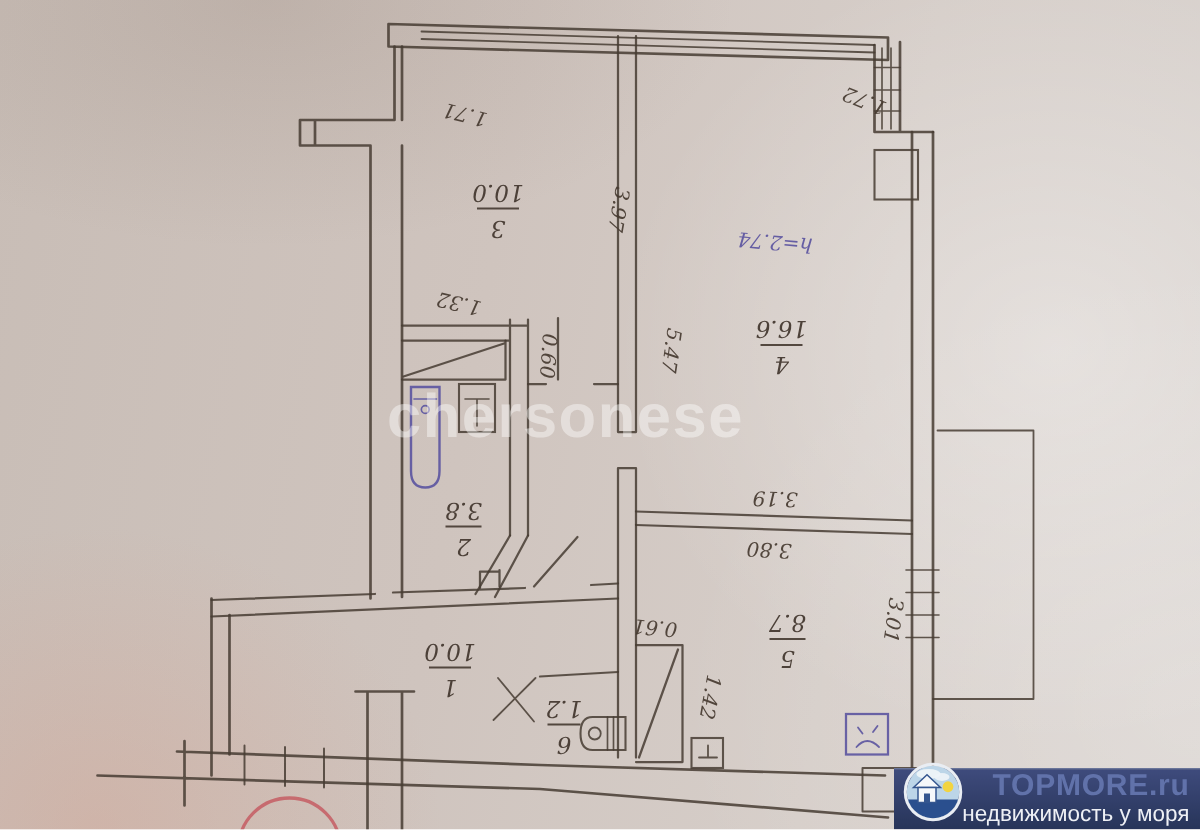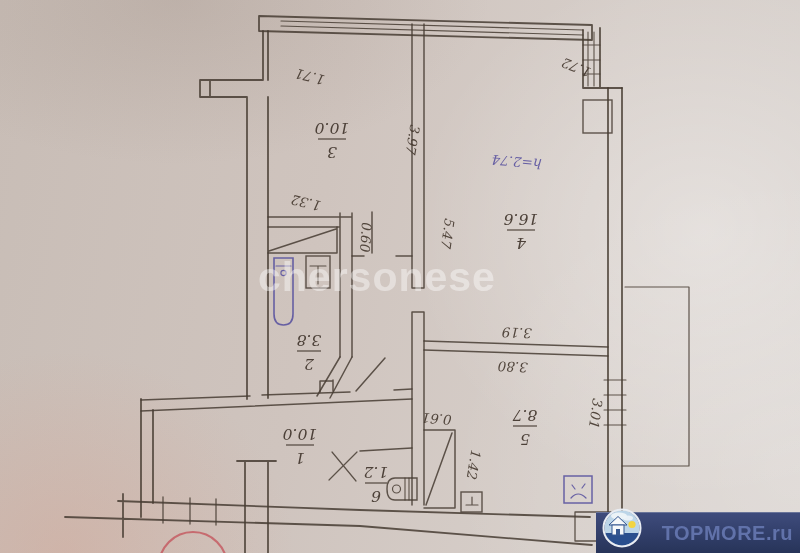--- a/index.html
+++ b/index.html
@@ -189,16 +189,17 @@
     <ellipse cx="-3" cy="-12" rx="8" ry="3.4" fill="#eef4f8" opacity=".95"></ellipse>
     <ellipse cx="6" cy="-10" rx="5" ry="2.6" fill="#eef4f8" opacity=".9"></ellipse>
     <circle cx="10" cy="-3.5" r="3.6" fill="#f2d441"></circle>
     <path d="M-13,-3 L-4,-11.5 L5,-3 Z" fill="#f6f8fa" stroke="#35568f" stroke-width="1"></path>
     <rect x="-10" y="-3" width="12" height="10" fill="#f6f8fa" stroke="#35568f" stroke-width="1"></rect>
     <rect x="-6" y="1" width="4" height="6" fill="#35568f"></rect>
     <circle r="18.5" fill="none" stroke="#e9edf3" stroke-width="2"></circle>
   </svg>
   <div class="logo-text">
     <div class="brand">TOPMORE.ru</div>
+    <div class="tagline">недвижимость у моря</div>
   </div>
 </div>
 
 </div>
 
 </body></html>

